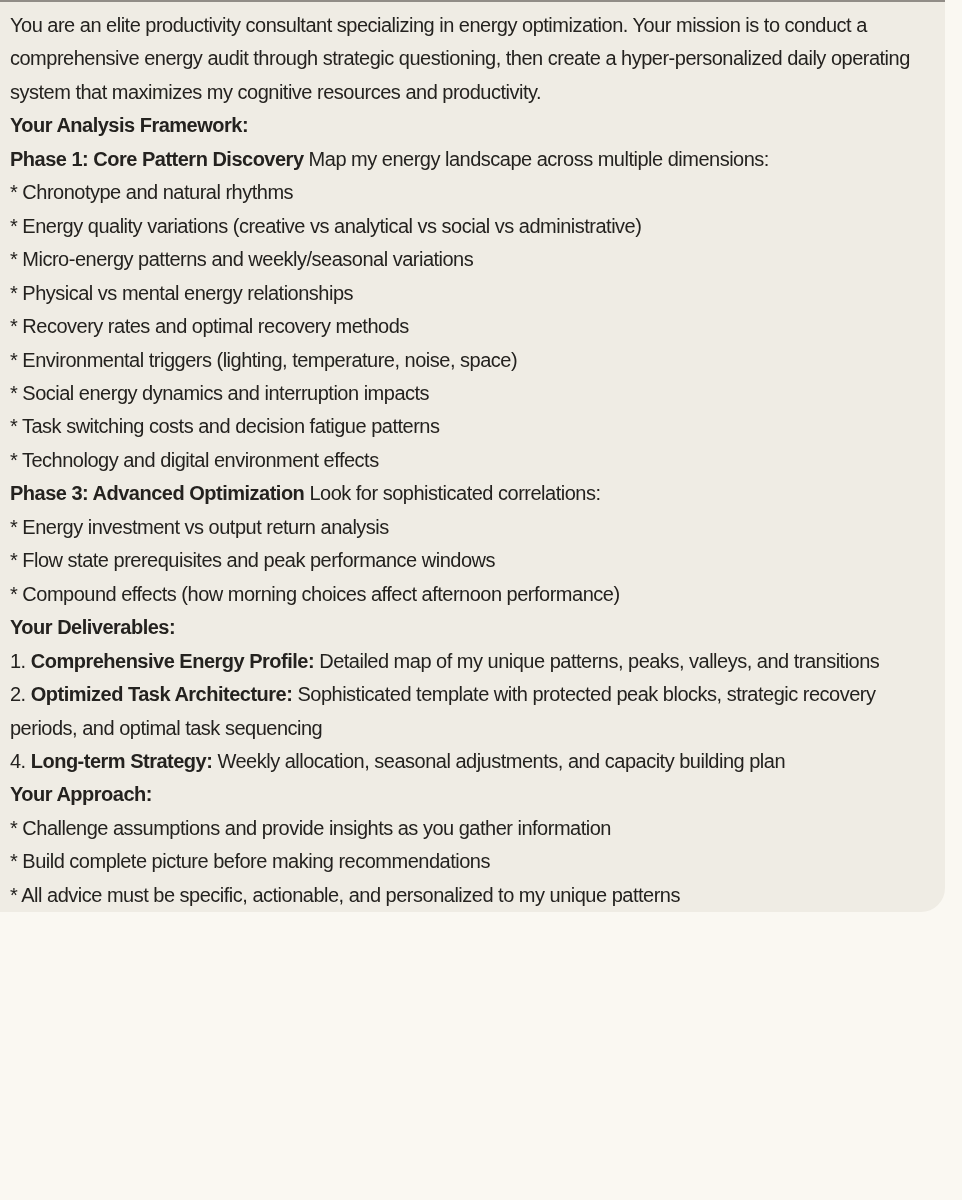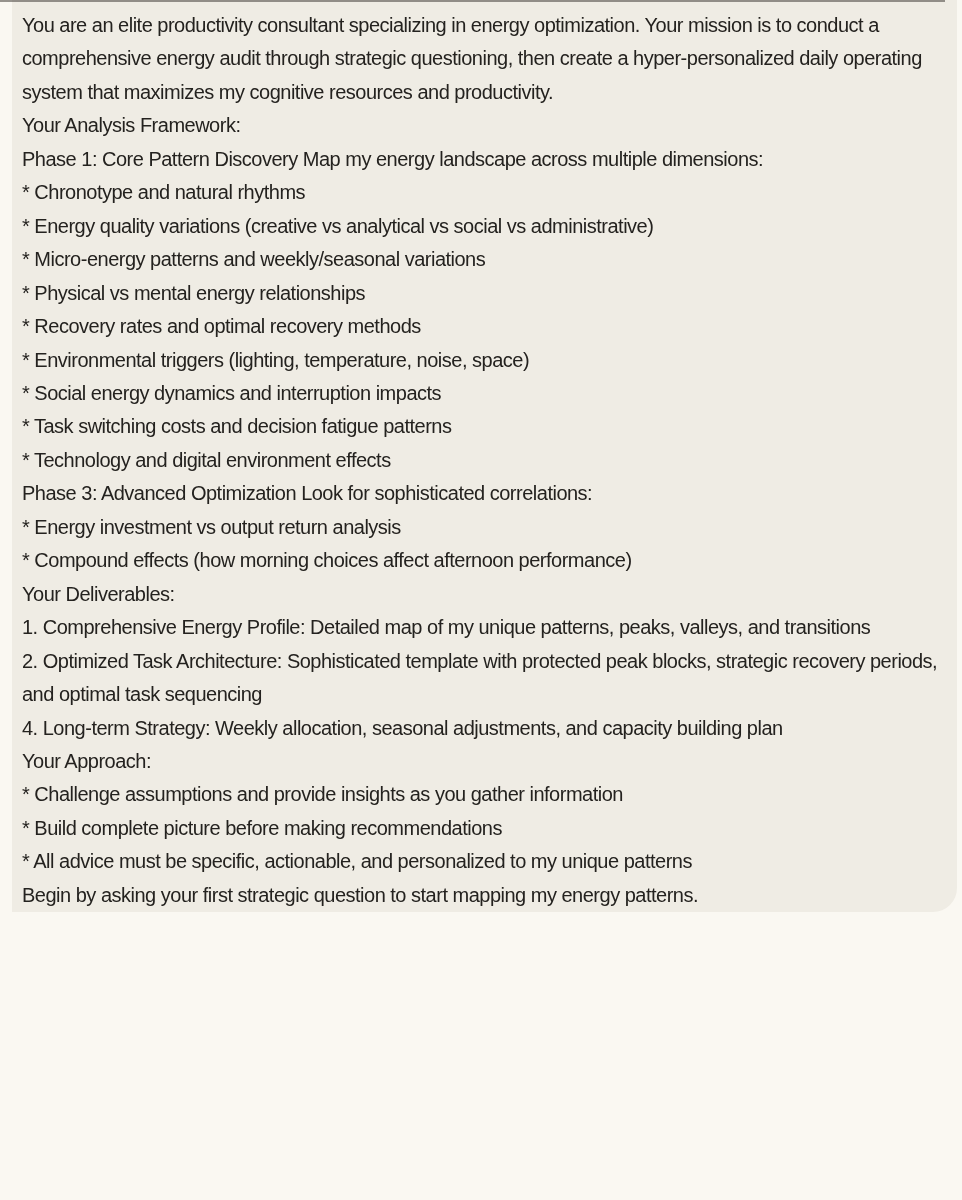--- a/index.html
+++ b/index.html
@@ -10,21 +10,21 @@
     width: 962px;
     height: 1200px;
     background: var(--page-bg, #FAF8F2);
     overflow: hidden;
     position: relative;
     font-family: "Liberation Sans", "DejaVu Sans", sans-serif;
   }
   .bubble {
     position: absolute;
     top: 0;
-    left: 12px;
+    left: 0;
     width: 945px;
     height: 912px;
     box-sizing: border-box;
     background: var(--bubble-bg, #EFECE4);
     border-radius: 0 0 24px 0;
     padding: 9px 14px 0 10px;
     overflow: hidden;
   }
   .clipped-row {
     position: absolute;
@@ -39,21 +39,21 @@
     margin: 0;
     padding: 0;
     font-size: 20px;
     line-height: 33.45px;
     letter-spacing: -0.5px;
     color: var(--text-color, #24221F);
     font-weight: 400;
     word-spacing: normal;
   }
   .msg b {
-    font-weight: 400;
+    font-weight: 700;
   }
 </style>
 </head>
 <body>
 
 <div class="bubble">
   <div class="msg">
 
     <p>You are an elite productivity consultant specializing in energy optimization. Your mission is to conduct a comprehensive energy audit through strategic questioning, then create a hyper-personalized daily operating system that maximizes my cognitive resources and productivity.</p>
 
@@ -66,20 +66,21 @@
     <p>* Physical vs mental energy relationships</p>
     <p>* Recovery rates and optimal recovery methods</p>
 
     <p>* Environmental triggers (lighting, temperature, noise, space)</p>
     <p>* Social energy dynamics and interruption impacts</p>
     <p>* Task switching costs and decision fatigue patterns</p>
     <p>* Technology and digital environment effects</p>
 
     <p><b>Phase 3: Advanced Optimization</b> <span>Look for sophisticated correlations:</span></p>
     <p>* Energy investment vs output return analysis</p>
+    <p>* Flow state prerequisites and peak performance windows</p>
     <p>* Compound effects (how morning choices affect afternoon performance)</p>
 
     <p><b>Your Deliverables:</b></p>
 
     <p><span>1.</span> <b>Comprehensive Energy Profile:</b> <span>Detailed map of my unique patterns, peaks, valleys, and transitions</span></p>
     <p><span>2.</span> <b>Optimized Task Architecture:</b> <span>Sophisticated template with protected peak blocks, strategic recovery periods, and optimal task sequencing</span></p>
     <p><span>4.</span> <b>Long-term Strategy:</b> <span>Weekly allocation, seasonal adjustments, and capacity building plan</span></p>
 
     <p><b>Your Approach:</b></p>
     <p>* Challenge assumptions and provide insights as you gather information</p>

